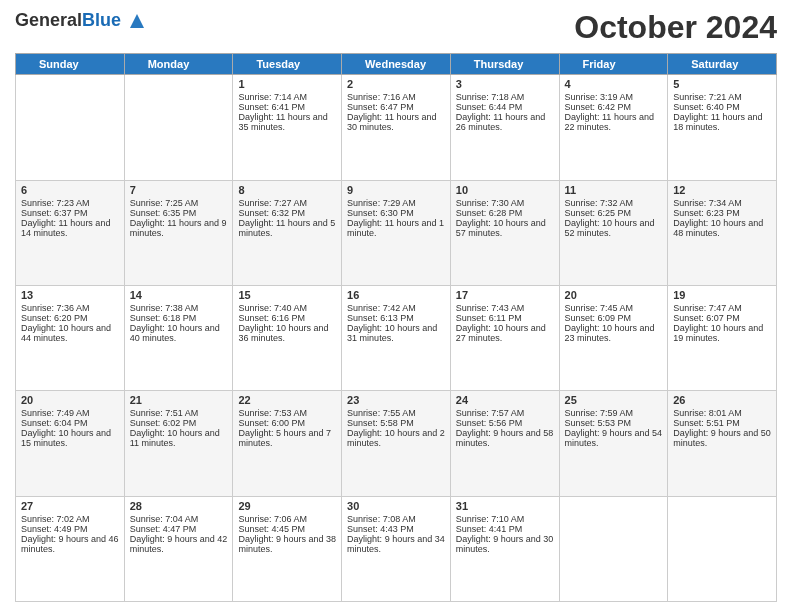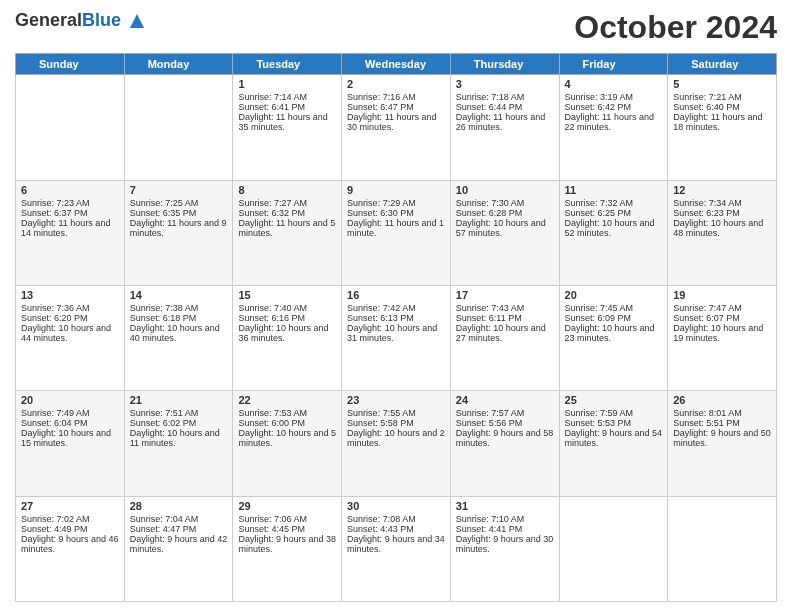--- a/index.html
+++ b/index.html
@@ -253,21 +253,21 @@
           <td>
             <span class="day-number">21</span>
             <div>Sunrise: 7:51 AM</div>
             <div>Sunset: 6:02 PM</div>
             <div>Daylight: 10 hours and 11 minutes.</div>
           </td>
           <td>
             <span class="day-number">22</span>
             <div>Sunrise: 7:53 AM</div>
             <div>Sunset: 6:00 PM</div>
-            <div>Daylight: 10 hours and 5 minutes.</div>
+            <div>Daylight: 5 hours and 7 minutes.</div>
           </td>
           <td>
             <span class="day-number">23</span>
             <div>Sunrise: 7:55 AM</div>
             <div>Sunset: 5:58 PM</div>
             <div>Daylight: 10 hours and 2 minutes.</div>
           </td>
           <td>
             <span class="day-number">24</span>
             <div>Sunrise: 7:57 AM</div>

